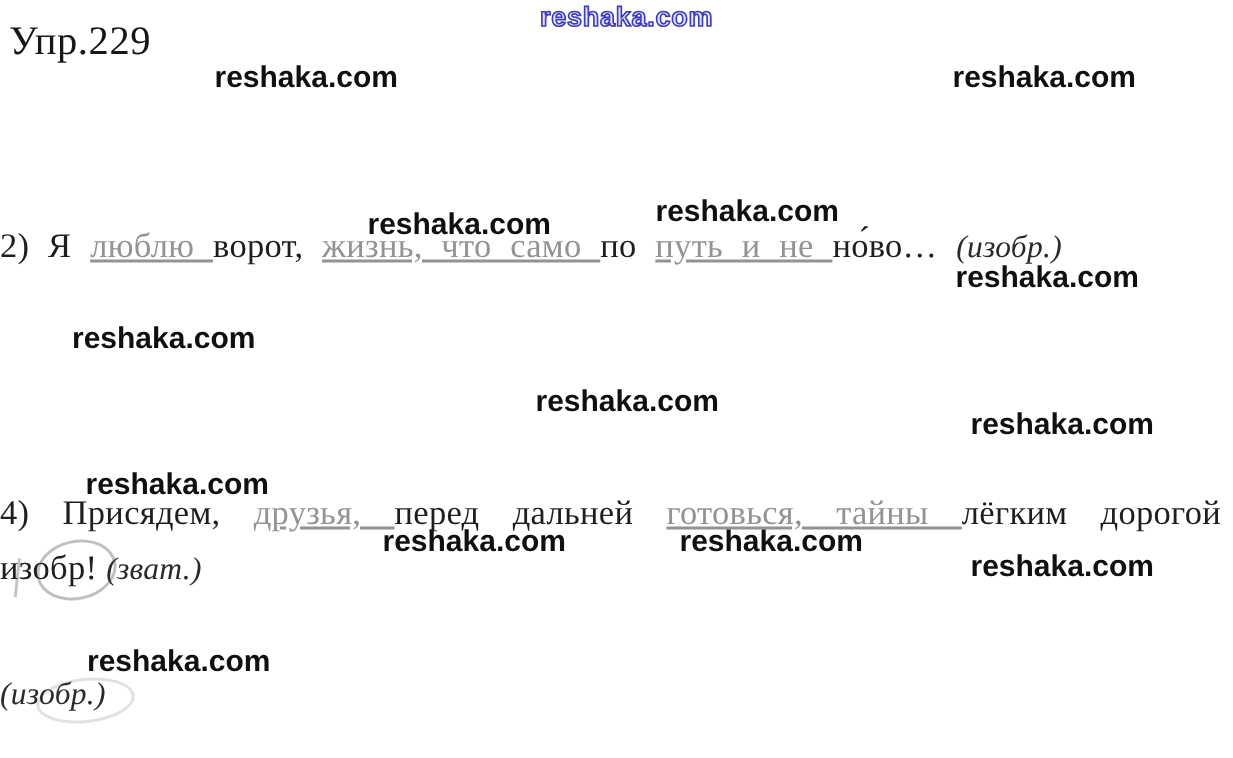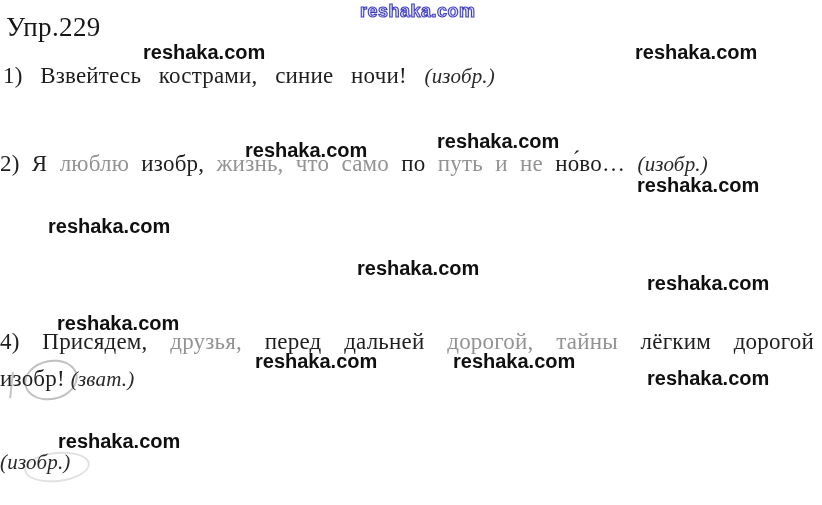--- a/index.html
+++ b/index.html
@@ -47,21 +47,21 @@
     font-size: 23px;
     line-height: 30px;
     letter-spacing: 0.2px;
   }
   .item .line { min-height: 1em; }
   .stretch-all .line { text-align: justify; text-align-last: justify; }
   .stretch-first .line:not(:last-child) { text-align: justify; text-align-last: justify; }
   #item4 { line-height: 37px; }
   #item5 { line-height: 34px; }
   .num { color: #1e1e1e; }
-  .faded { color: #939393; }
+  .faded { color: #939393; text-decoration: underline; }
   .lbl { font-style: italic; font-size: 21px; color: #2a2a2a; }
   
   .stamp {
     position: absolute;
     left: 24px; top: 360px;
     width: 50px; height: 36px;
     border: 2.5px solid rgba(45, 45, 45, 0.30);
     border-radius: 50%;
     transform: rotate(-12deg);
   }
@@ -98,28 +98,25 @@
   <div class="wm" style="left:637px; top:175px">reshaka.com</div>
   <div class="wm" style="left:48px;  top:216px">reshaka.com</div>
   <div class="wm" style="left:357px; top:258px">reshaka.com</div>
   <div class="wm" style="left:647px; top:273px">reshaka.com</div>
   <div class="wm" style="left:57px;  top:313px">reshaka.com</div>
   <div class="wm" style="left:255px; top:351px">reshaka.com</div>
   <div class="wm" style="left:453px; top:351px">reshaka.com</div>
   <div class="wm" style="left:647px; top:368px">reshaka.com</div>
   <div class="wm" style="left:58px;  top:431px">reshaka.com</div>
 
-  <div class="item stretch-all" id="item1" style="left:3px; top:61px;  width:492px">
-      <div class="line"><span class="num">1) </span><span>Взвейтесь кострами, синие ночи! </span><span class="lbl">(изобр.)</span></div>
-    </div>
   <div class="item stretch-all" id="item2" style="left:0;   top:149px; width:708px">
-      <div class="line"><span class="num">2) </span><span>Я </span><span class="faded">люблю </span><span>изобр, </span><span class="faded">жизнь, что само </span><span>по </span><span class="faded">путь </span><span class="faded">и не </span><span>но́во… </span><span class="lbl">(изобр.)</span></div>
+      <div class="line"><span class="num">2) </span><span>Я </span><span class="faded">люблю </span><span>ворот, </span><span class="faded">жизнь, что само </span><span>по </span><span class="faded">путь </span><span class="faded">и не </span><span>но́во… </span><span class="lbl">(изобр.)</span></div>
     </div>
   <div class="item stretch-first" id="item4" style="left:0;   top:323px; width:814px">
-      <div class="line"><span class="num">4) </span><span>Присядем, </span><span class="faded">друзья, </span><span>перед дальней </span><span class="faded">дорогой, </span><span class="faded">тайны </span><span>лёгким дорогой</span></div>
+      <div class="line"><span class="num">4) </span><span>Присядем, </span><span class="faded">друзья, </span><span>перед дальней </span><span class="faded">готовься, </span><span class="faded">тайны </span><span>лёгким дорогой</span></div>
       <div class="line"><span>изобр! </span><span class="lbl">(зват.)</span></div>
     </div>
   <div class="item stretch-first" id="item5" style="left:0;   top:445px; width:814px">
       <div class="line"><span class="lbl">(изобр.)</span></div>
     </div>
 
   <div class="stamp"></div>
   <div class="stamp-b"></div>
 
 </div>

